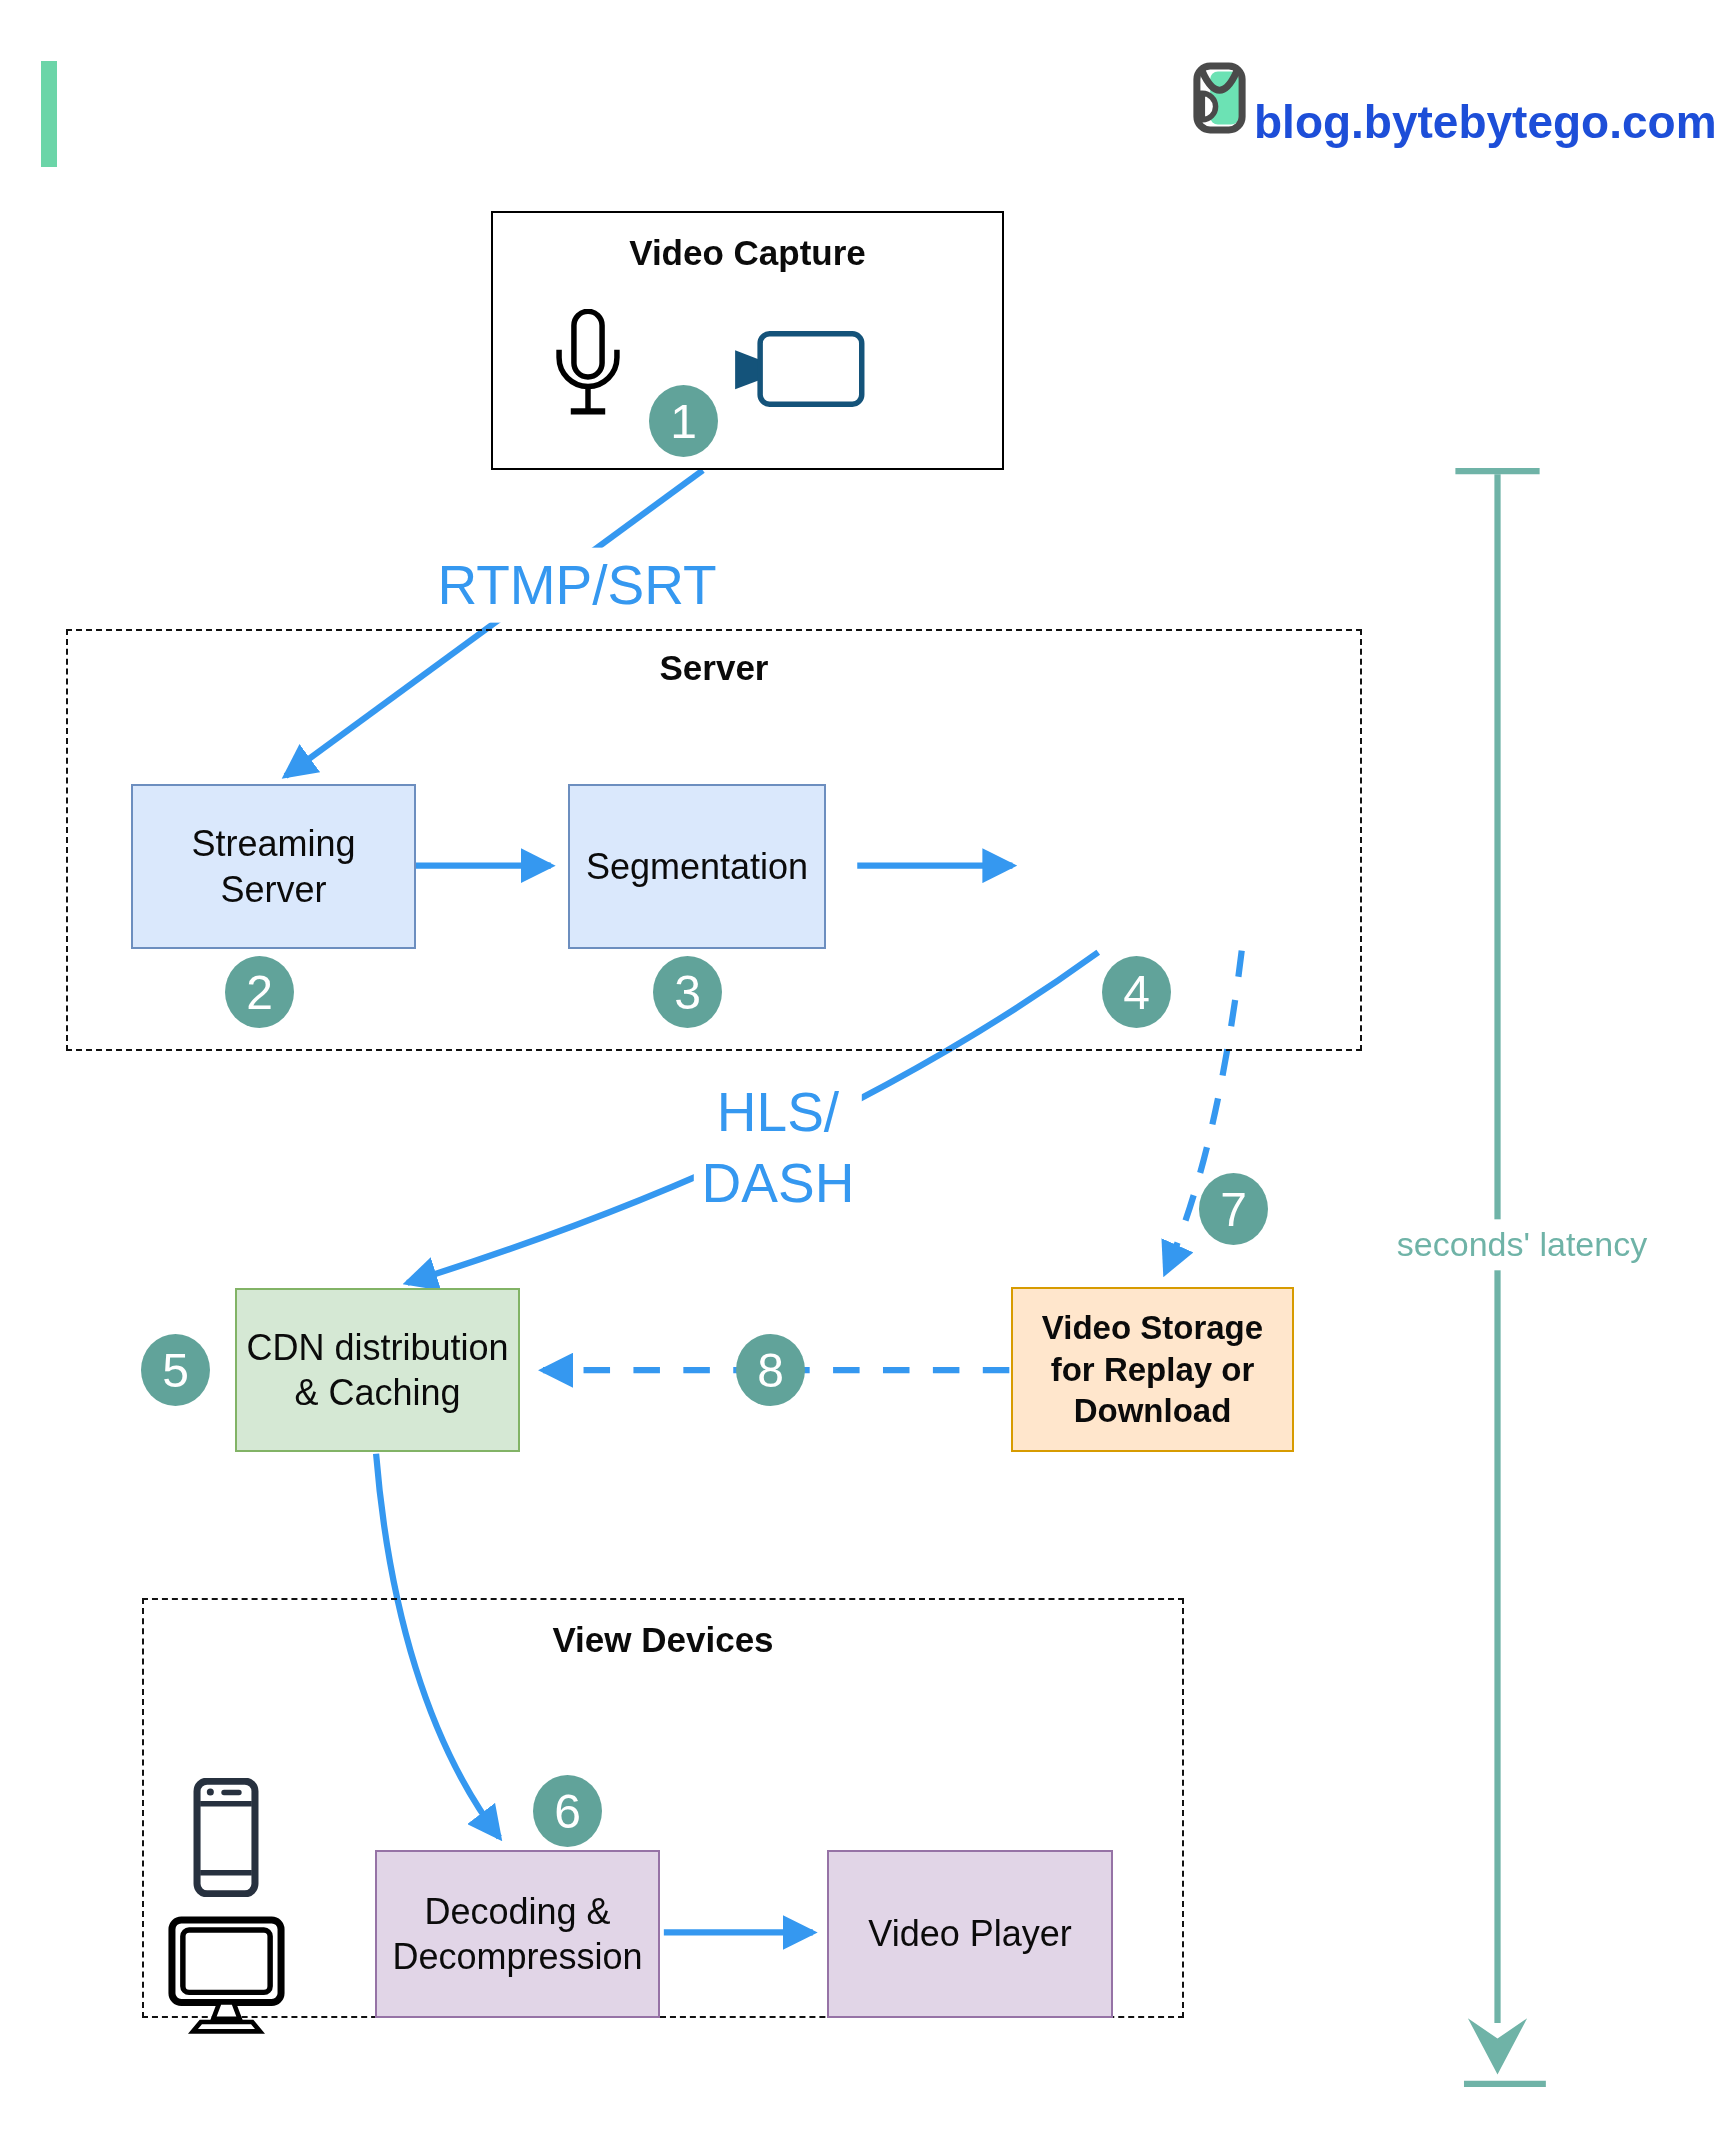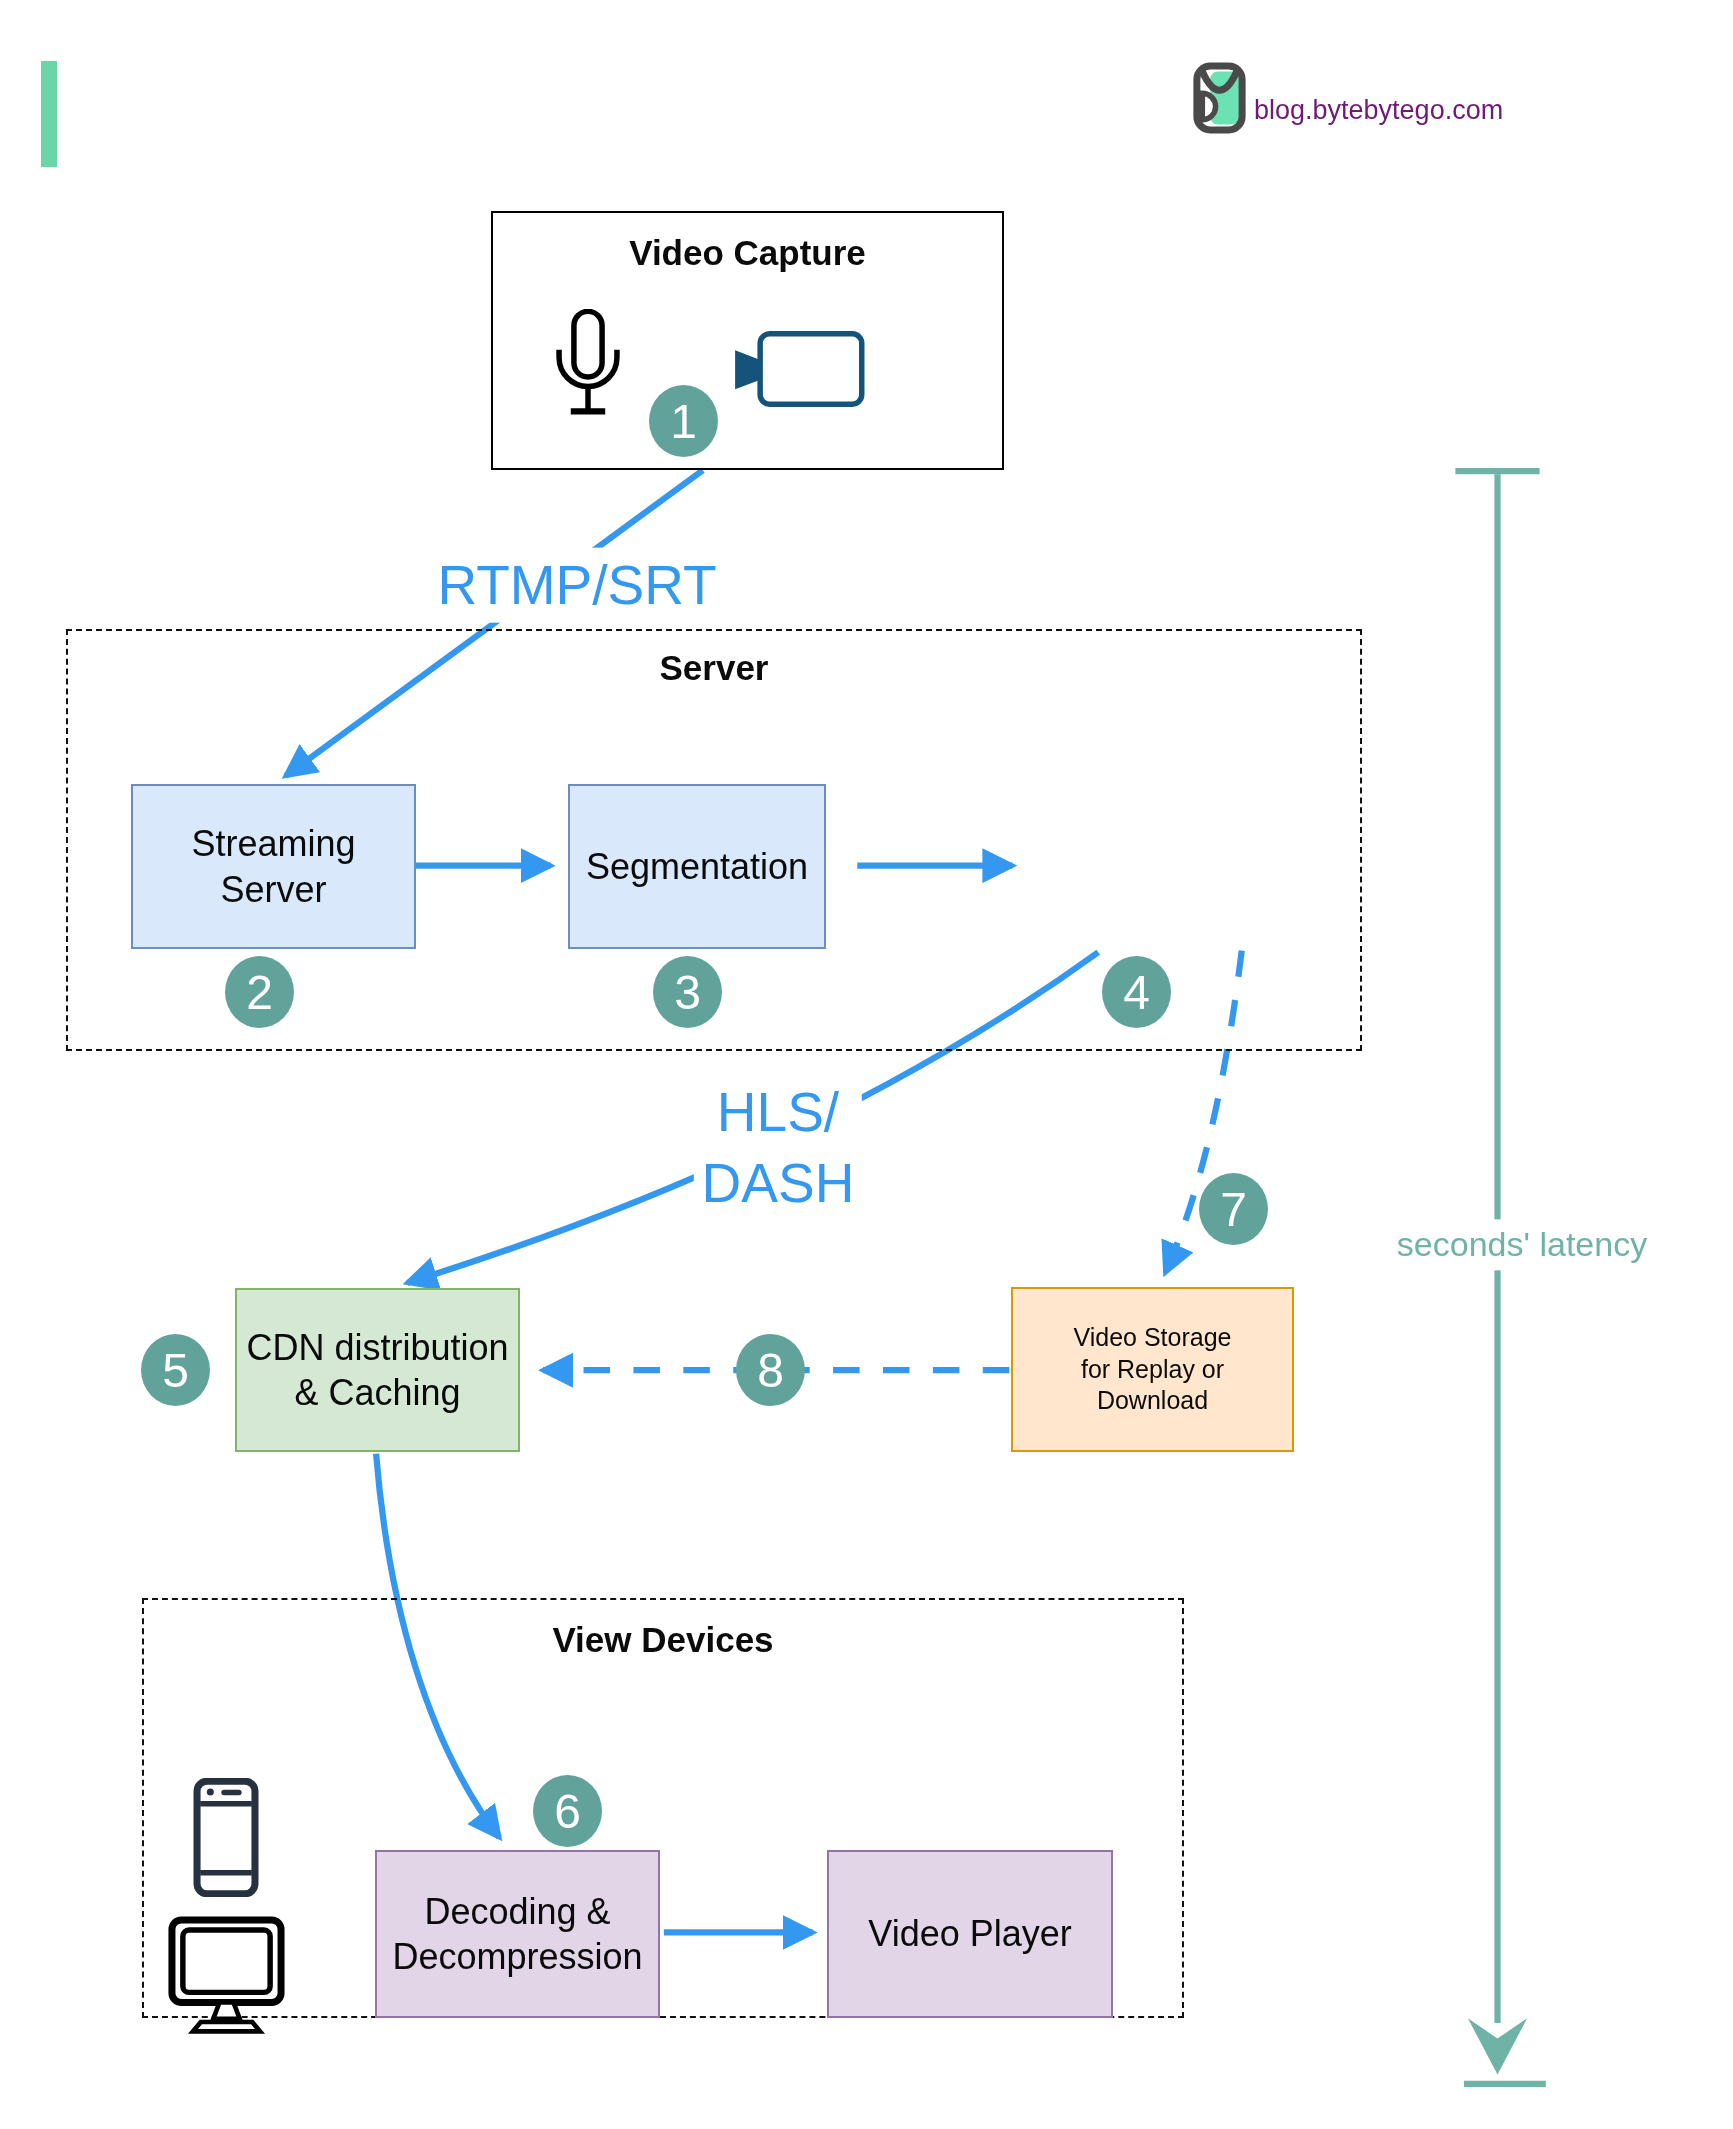--- a/index.html
+++ b/index.html
@@ -4,38 +4,38 @@
 <style>
   html,body{margin:0;padding:0;background:#ffffff;}
   body{width:1734px;height:2129px;font-family:"Liberation Sans",sans-serif;}
   #canvas{position:relative;width:1734px;height:2129px;overflow:hidden;background:#fff;}
 
   
   .accent-bar{position:absolute;left:41px;top:61px;width:15.6px;height:106px;
     background:var(--title_bar_green,#6bd5a8);z-index:2;}
   .page-title{position:absolute;left:72px;top:75px;font-size:69px;font-weight:bold;
     letter-spacing:-1.6px;color:#0b0b0b;z-index:2;white-space:nowrap;}
-  .site-url{position:absolute;left:1254px;top:95px;font-size:27px;font-weight:normal;
-    color:#701a75;z-index:2;white-space:nowrap;}
+  .site-url{position:absolute;left:1254px;top:95px;font-size:46px;font-weight:bold;
+    color:#1d4ed8;z-index:2;white-space:nowrap;}
   .logo{position:absolute;left:1193px;top:62px;z-index:2;}
 
   
   .group{position:absolute;box-sizing:border-box;z-index:1;}
   .group-dashed{border:2.7px dashed #111;background:transparent;}
   .group-solid{border:2.7px solid #000;background:#fff;}
   .group-label{position:absolute;left:0;right:0;text-align:center;font-size:35px;
     font-weight:bold;color:#0b0b0b;}
 
   
   .node{position:absolute;box-sizing:border-box;display:flex;align-items:center;
     justify-content:center;text-align:center;white-space:pre-line;font-size:36px;
     line-height:1.26;color:#0b0b0b;border:2.3px solid;z-index:2;}
   .node.blue{background:var(--node_blue_fill,#dae8fc);border-color:var(--node_blue_border,#6c8ebf);}
   .node.green{background:var(--node_green_fill,#d5e8d4);border-color:var(--node_green_border,#82b366);}
-  .node.orange{background:var(--node_orange_fill,#ffe6cc);border-color:var(--node_orange_border,#d79b00);font-size:25px;}
+  .node.orange{background:var(--node_orange_fill,#ffe6cc);border-color:var(--node_orange_border,#d79b00);font-size:33px;font-weight:bold;}
   .node.purple{background:var(--node_purple_fill,#e1d5e7);border-color:var(--node_purple_border,#9673a6);}
 
   
   .badge{position:absolute;width:69px;height:72px;border-radius:50%;
     background:var(--badge_teal,#61a39a);color:#fff;display:flex;align-items:center;
     justify-content:center;font-size:48px;z-index:4;}
 
   
   .flow-label{position:absolute;transform:translate(-50%,-50%);
     color:var(--accent_blue,#3598f0);font-size:55px;background:#fff;padding:1.6px 7.8px;

